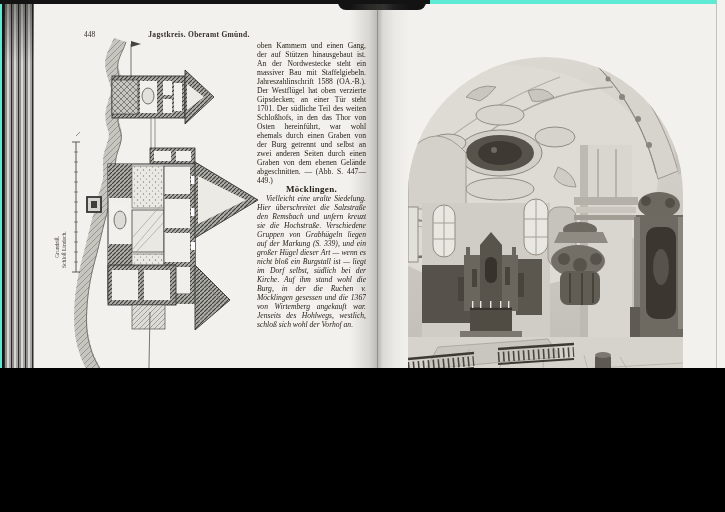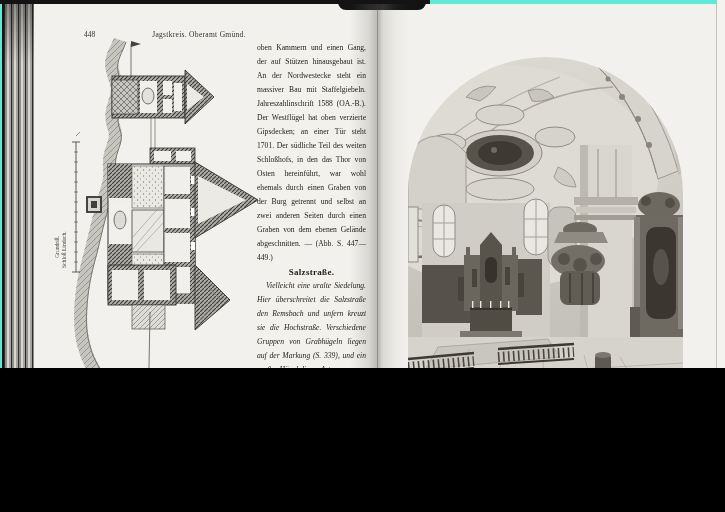--- a/index.html
+++ b/index.html
@@ -23,23 +23,23 @@
   
   .top-dark{position:absolute;left:0;top:0;width:430px;height:4px;background:#131313;}
   .top-notch{position:absolute;left:338px;top:0;width:88px;height:10px;background:#131313;border-radius:0 0 8px 8px;}
   .bottom-band{position:absolute;left:0;top:495px;width:725px;height:17px;background:#0c0c0c;}
   .bottom-line{position:absolute;left:0;top:505px;width:718px;height:2px;background:#3a3a3a;}
   .bottom-shadow{position:absolute;left:30px;top:481px;width:688px;height:14px;
     background:linear-gradient(180deg,rgba(80,78,74,0),rgba(80,78,74,.35));}
   
   .pagenum{position:absolute;left:84px;top:30px;font-size:7.5px;color:#34302a;}
   .running-header{position:absolute;left:85px;top:30px;width:228px;text-align:center;
-    font-size:7.5px;font-weight:normal;color:#34302a;letter-spacing:.3px;}
+    font-size:7.5px;font-weight:bold;color:#34302a;letter-spacing:.3px;}
   .body-col{position:absolute;left:257px;top:41px;width:109px;height:386px;overflow:hidden;
-    font-size:7.6px;line-height:14px;text-align:justify;color:#272219;}
+    font-size:7.6px;line-height:9px;text-align:justify;color:#272219;}
   .body-col p{margin:0;}
   .body-col p.indent{text-indent:9px;font-style:italic;}
   .section-heading{margin:7px 0 4px 0;text-align:center;font-weight:bold;font-size:9px;letter-spacing:.3px;}
   .vcap{position:absolute;white-space:nowrap;font-size:5.6px;color:#4a463f;
     transform:rotate(-90deg);transform-origin:0 0;}
   
   .photo{position:absolute;left:408px;top:57px;width:275px;height:358px;}
   .plate-caption{position:absolute;left:408px;top:427px;width:275px;text-align:center;
     font-size:5.8px;color:#56534c;letter-spacing:.5px;}
   .plan{position:absolute;left:52px;top:36px;}
@@ -179,21 +179,21 @@
       <line x1="98" y1="276" x2="96" y2="384" stroke="#55544f" stroke-width="0.8"></line>
       <rect x="93" y="382" width="6" height="6" fill="#44433f"></rect>
     </g>
   </svg>
 
   <div class="vcap" style="left:61px;top:268px;">Schloß Lindach.</div>
   <div class="vcap" style="left:54px;top:258px;">Grundriß.</div>
 
   <div class="body-col">
     <p>oben Kammern und einen Gang, der auf Stützen hinausgebaut ist. An der Nordwestecke steht ein massiver Bau mit Staffelgiebeln. Jahreszahlinschrift 1588 (OA.-B.). Der Westflügel hat oben verzierte Gipsdecken; an einer Tür steht 1701. Der südliche Teil des weiten Schloßhofs, in den das Thor von Osten hereinführt, war wohl ehemals durch einen Graben von der Burg getrennt und selbst an zwei anderen Seiten durch einen Graben von dem ebenen Gelände abgeschnitten. — (Abb. S. 447—449.)</p>
-    <p class="section-heading">Salzstraße.</p>
+    <p class="section-heading">Möcklingen.</p>
     <p class="indent">Vielleicht eine uralte Siedelung. Hier überschreitet die Salzstraße den Remsbach und unfern kreuzt sie die Hochstraße. Verschiedene Gruppen von Grabhügeln liegen auf der Markung (S. 339), und ein großer Hügel dieser Art — wenn es nicht bloß ein Burgstall ist — liegt im Dorf selbst, südlich bei der Kirche. Auf ihm stand wohl die Burg, in der die Ruchen v. Möcklingen gesessen und die 1367 von Wirtemberg angekauft war. Jenseits des Hohlwegs, westlich, schloß sich wohl der Vorhof an.</p>
   </div>
 
   <svg class="photo" width="275" height="358" viewBox="0 0 275 358">
     <defs>
       <clipPath id="archClip">
         <path d="M0,137.5 A137.5,137.5 0 0 1 275,137.5 L275,358 L0,358 Z"></path>
       </clipPath>
       <linearGradient id="wallGrad" x1="0" y1="0" x2="0" y2="1">
         <stop offset="0" stop-color="#dbd8d1"></stop>

